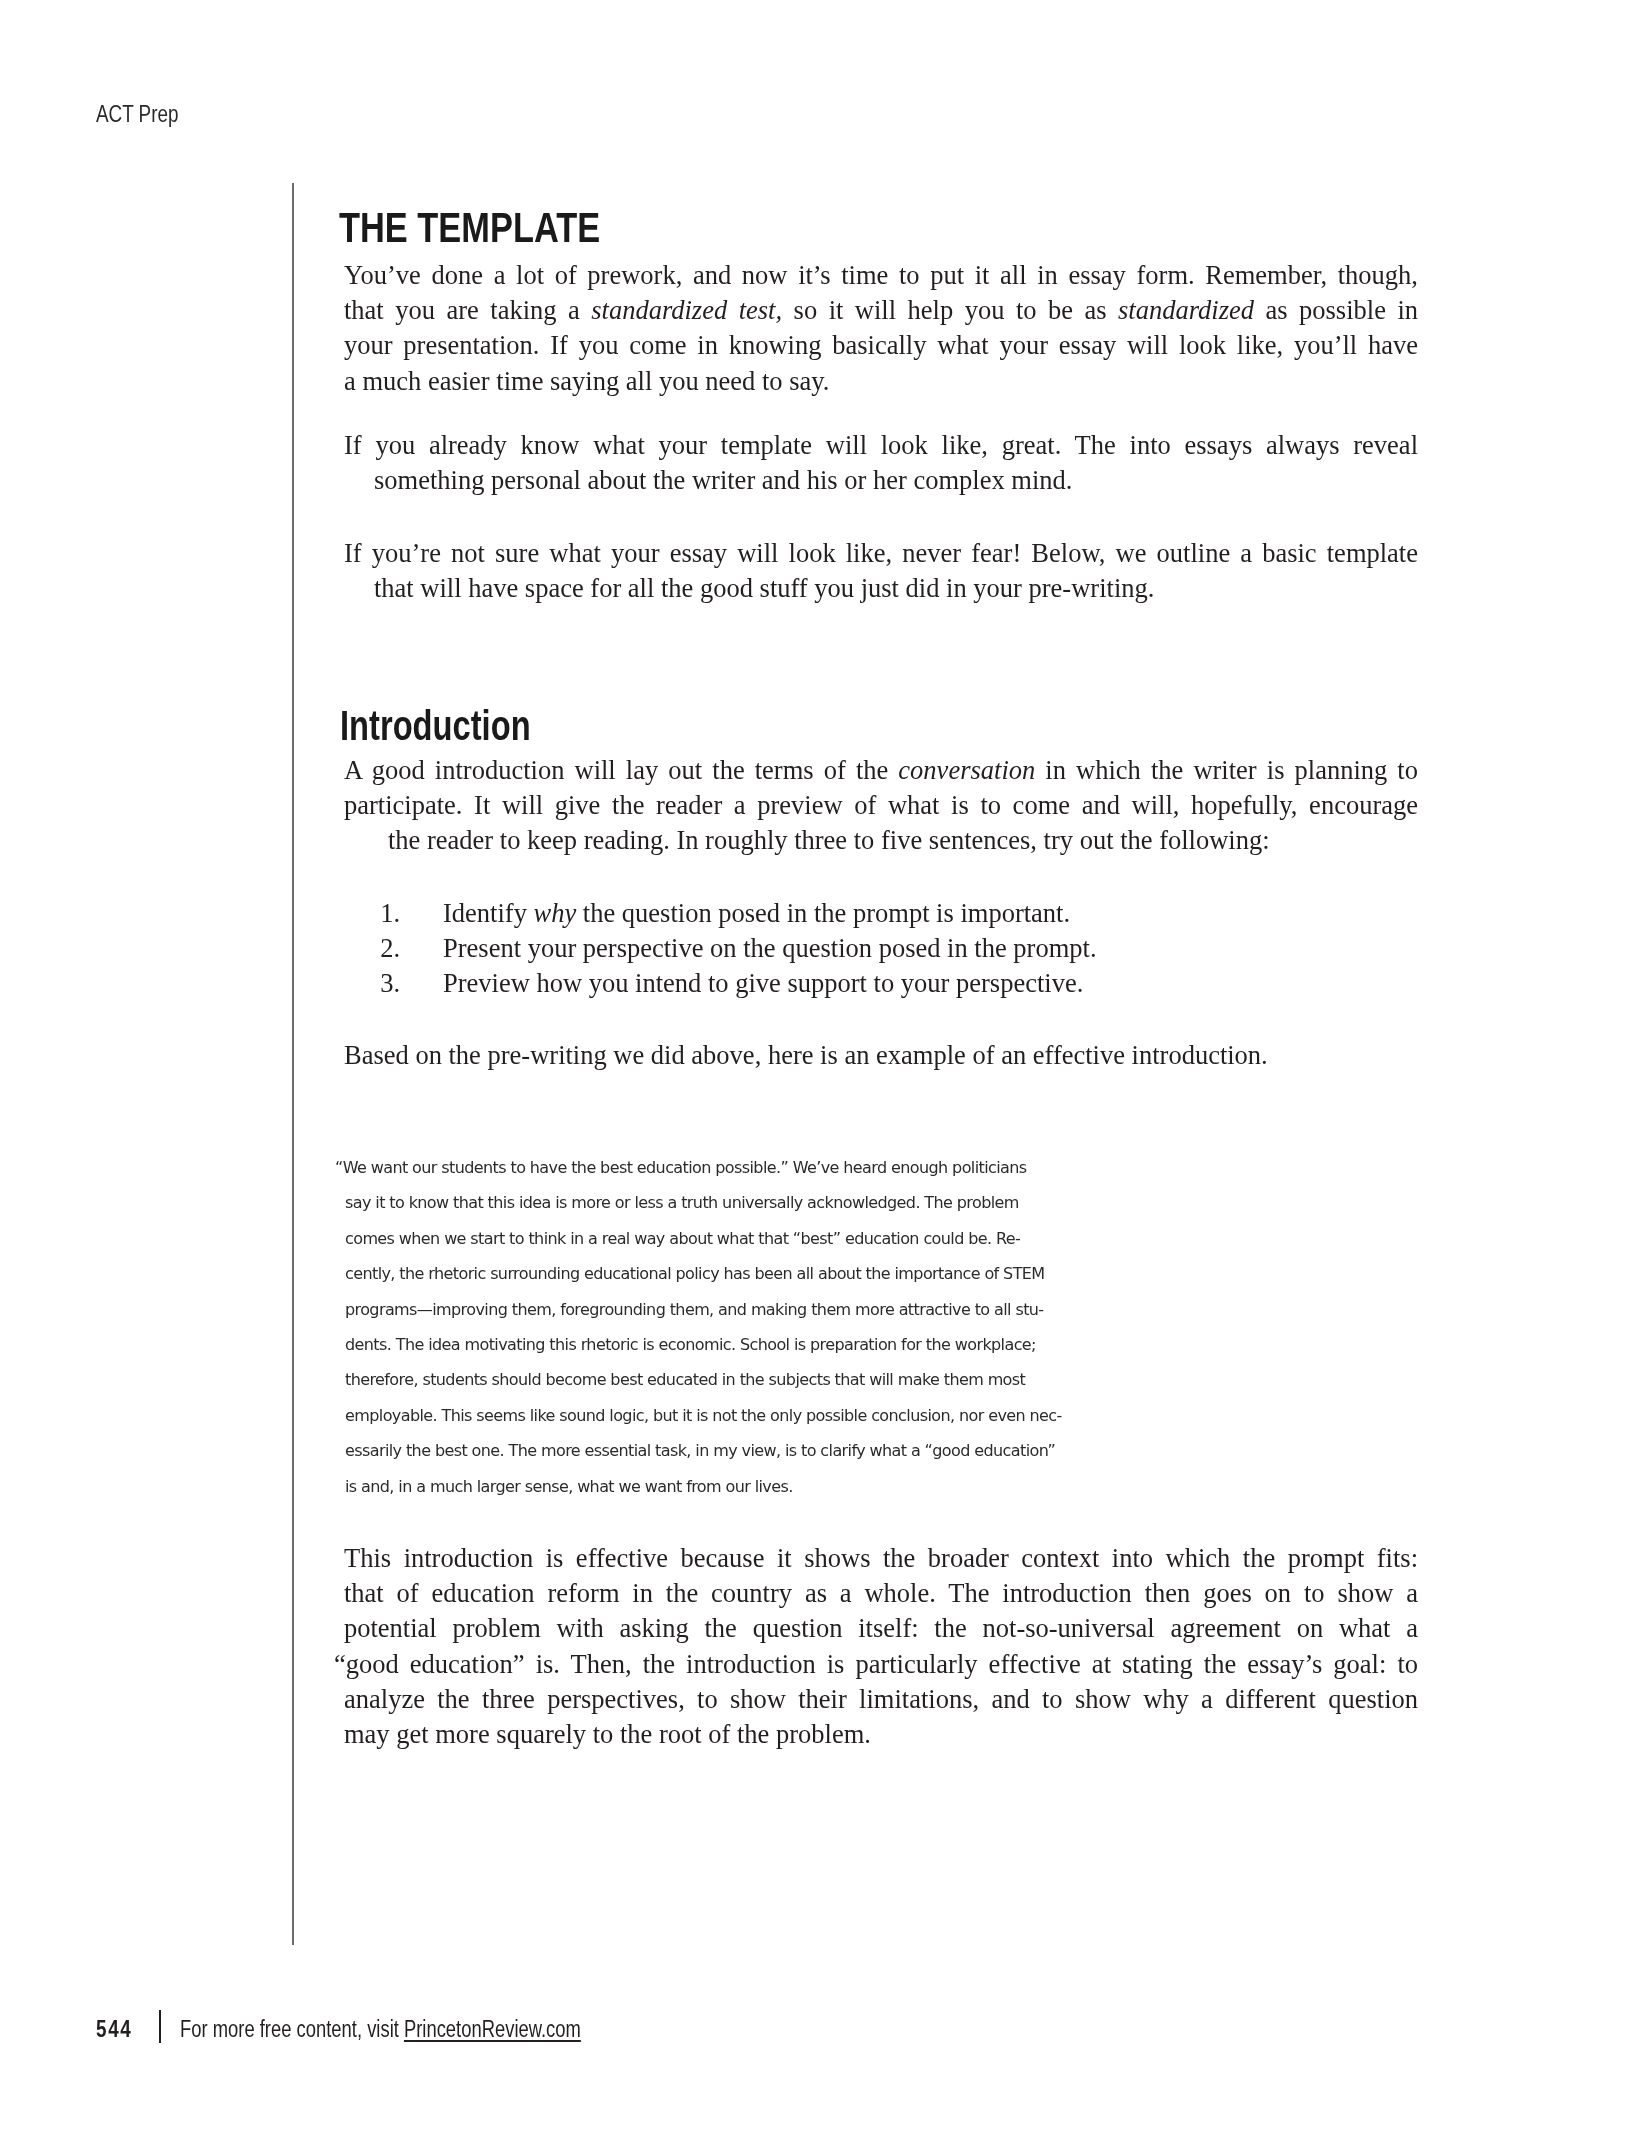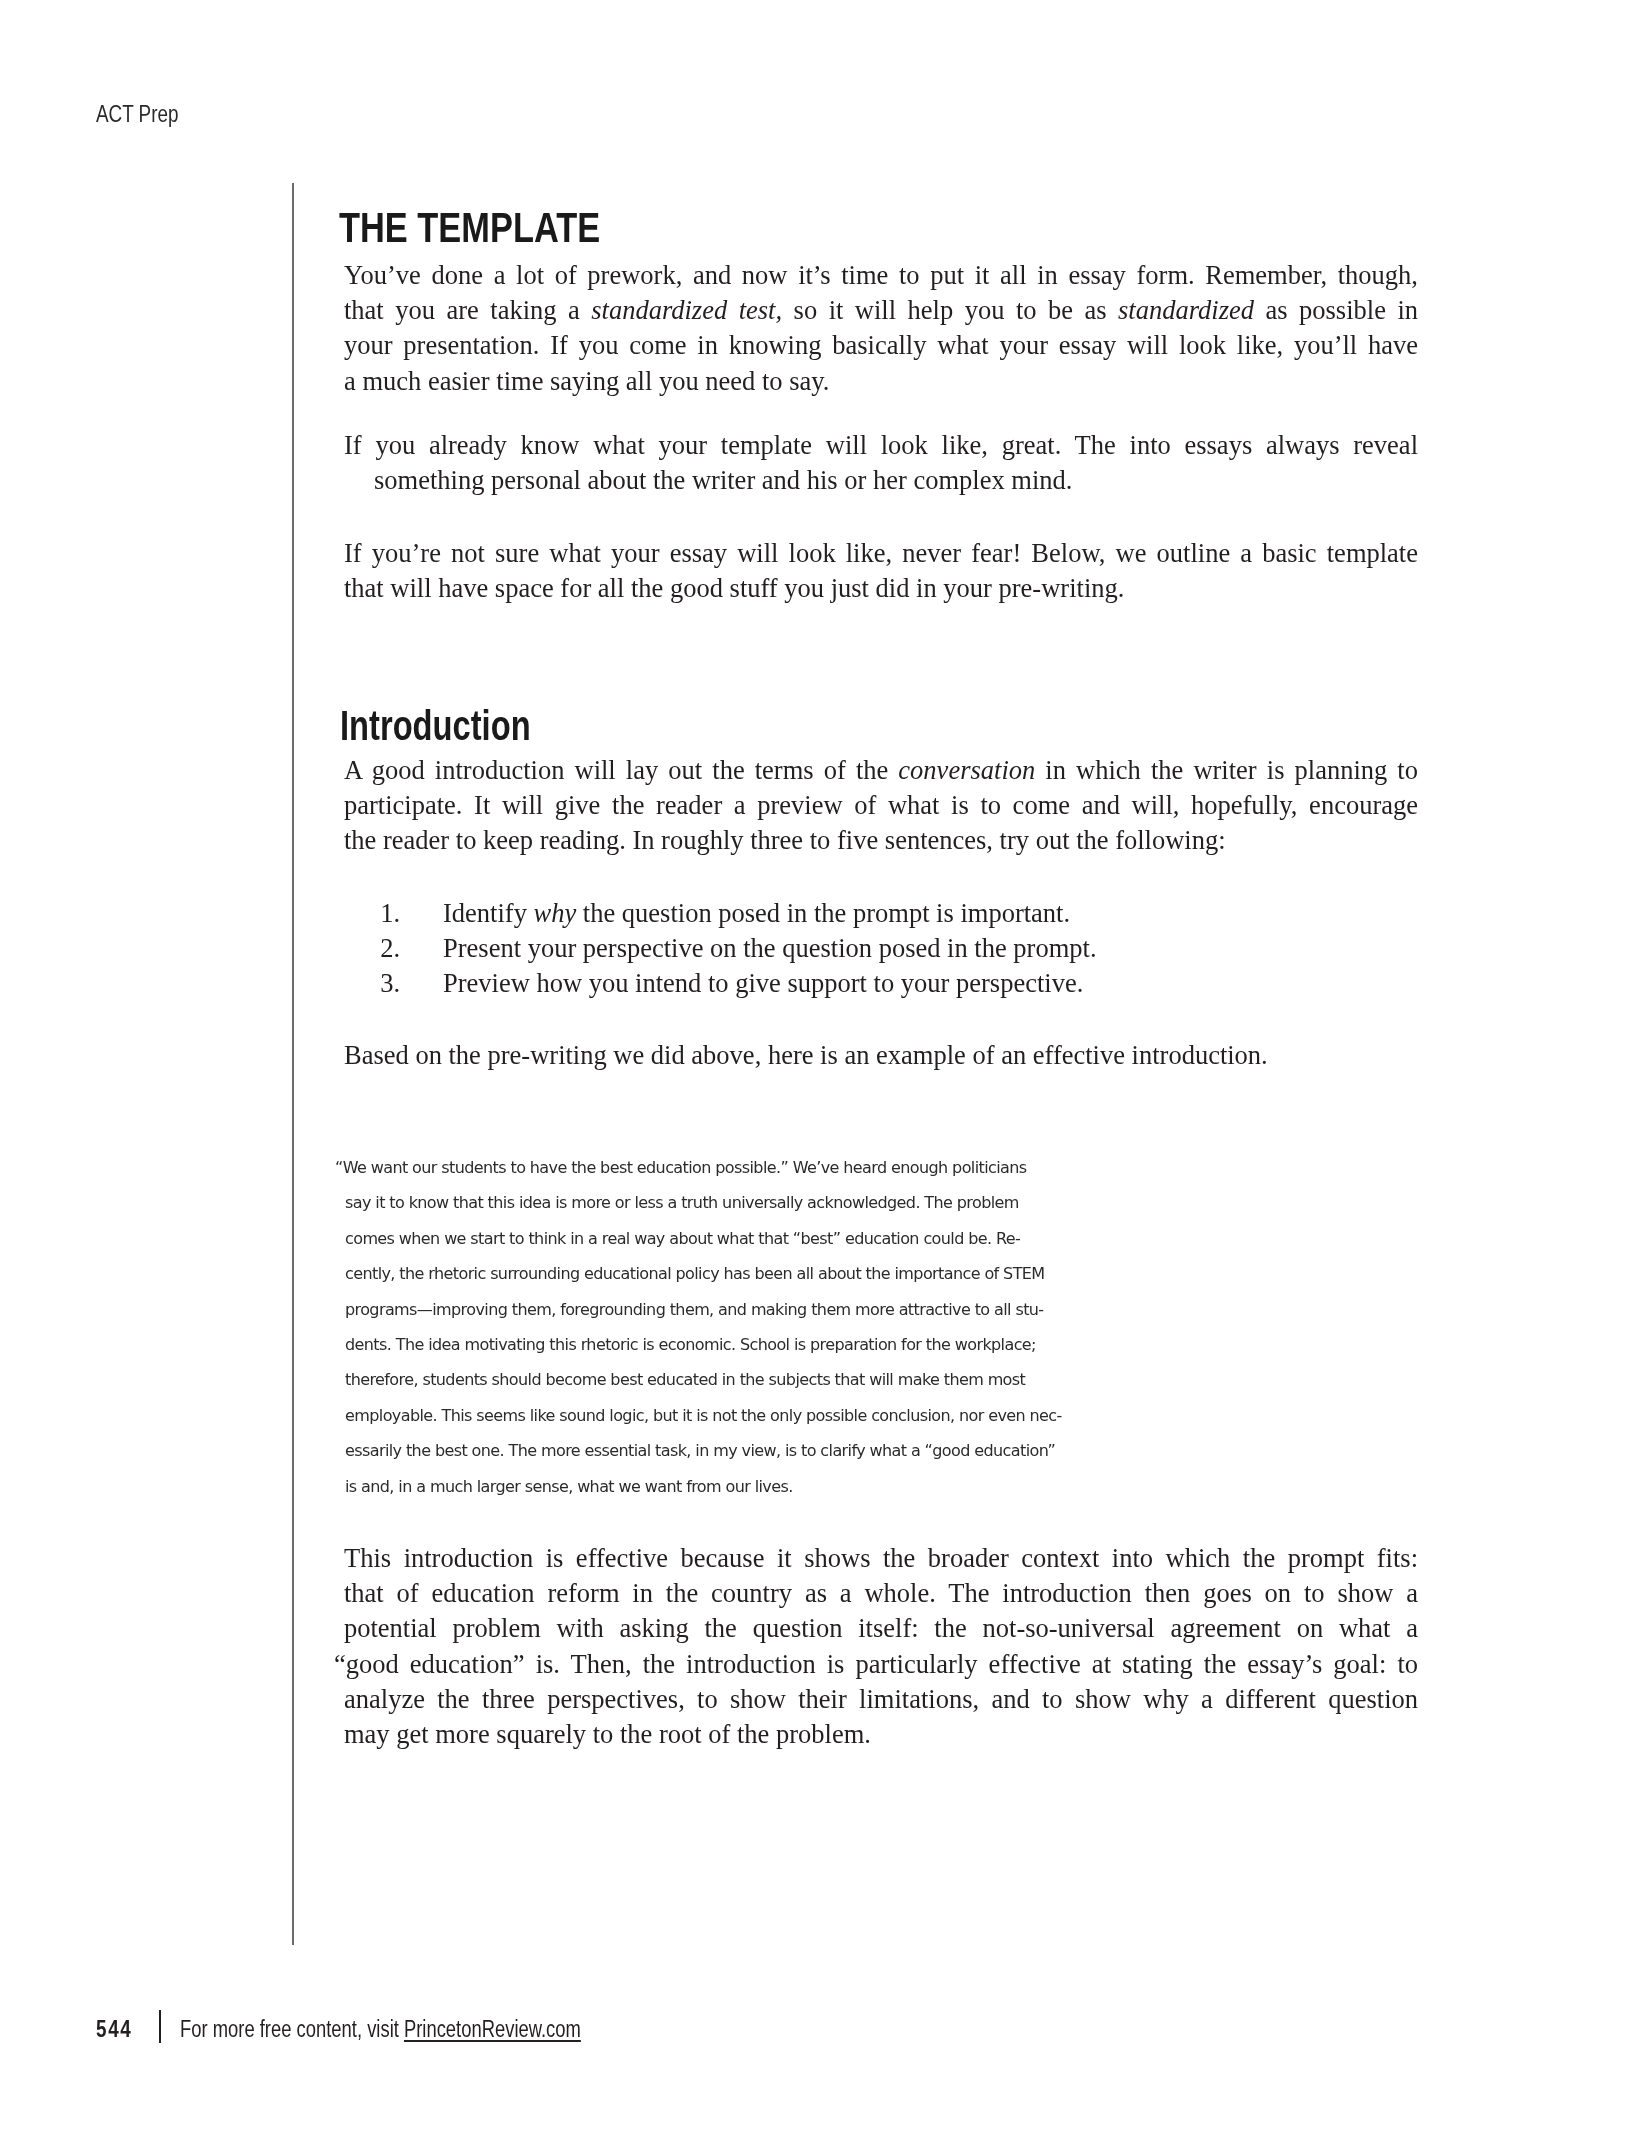--- a/index.html
+++ b/index.html
@@ -46,29 +46,29 @@
     <span class="line" style="display: block;"><span>that you are taking a </span><em>standardized test,</em><span> so it will help you to be as </span><em>standardized</em><span> as possible in</span></span>
     <span class="line" style="display: block;"><span>your presentation. If you come in knowing basically what your essay will look like, you’ll have</span></span>
     <span class="line last" style="display: block;"><span>a much easier time saying all you need to say.</span></span>
   </div>
 <div class="abs para p2">
     <span class="line" style="display: block;"><span>If you already know what your template will look like, great. The into essays always reveal</span></span>
     <span class="line last" style="display: block; margin-left: 30px;"><span>something personal about the writer and his or her complex mind.</span></span>
   </div>
 <div class="abs para p3">
     <span class="line" style="display: block;"><span>If you’re not sure what your essay will look like, never fear! Below, we outline a basic template</span></span>
-    <span class="line last" style="display: block;"><span>that will have space for all the good stuff you just did in your pre-writing.</span></span>
+    <span class="line last" style="display: block; margin-left: 30px;"><span>that will have space for all the good stuff you just did in your pre-writing.</span></span>
   </div>
 
 <h2 class="abs heading h-intro" style="margin:0">Introduction</h2>
 
 <div class="abs para p4">
     <span class="line" style="display: block;"><span>A good introduction will lay out the terms of the </span><em>conversation</em><span> in which the writer is planning to</span></span>
     <span class="line" style="display: block;"><span>participate. It will give the reader a preview of what is to come and will, hopefully, encourage</span></span>
-    <span class="line last" style="display: block;"><span>the reader to keep reading. In roughly three to five sentences, try out the following:</span></span>
+    <span class="line last" style="display: block; margin-left: 44px;"><span>the reader to keep reading. In roughly three to five sentences, try out the following:</span></span>
   </div>
 
 <div class="abs list">
   <div class="list-item">
     <span class="list-num">1.</span>
     <span class="list-text"><span>Identify </span><em>why</em><span> the question posed in the prompt is important.</span></span>
   </div>
   <div class="list-item">
     <span class="list-num">2.</span>
     <span class="list-text"><span>Present your perspective on the question posed in the prompt.</span></span>

